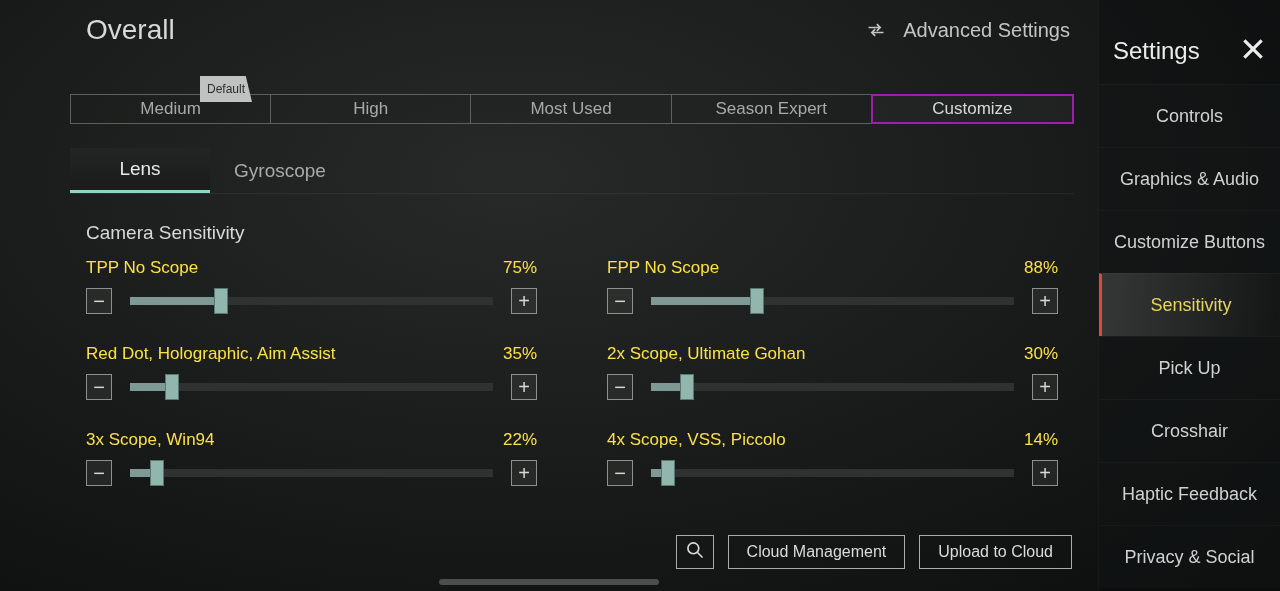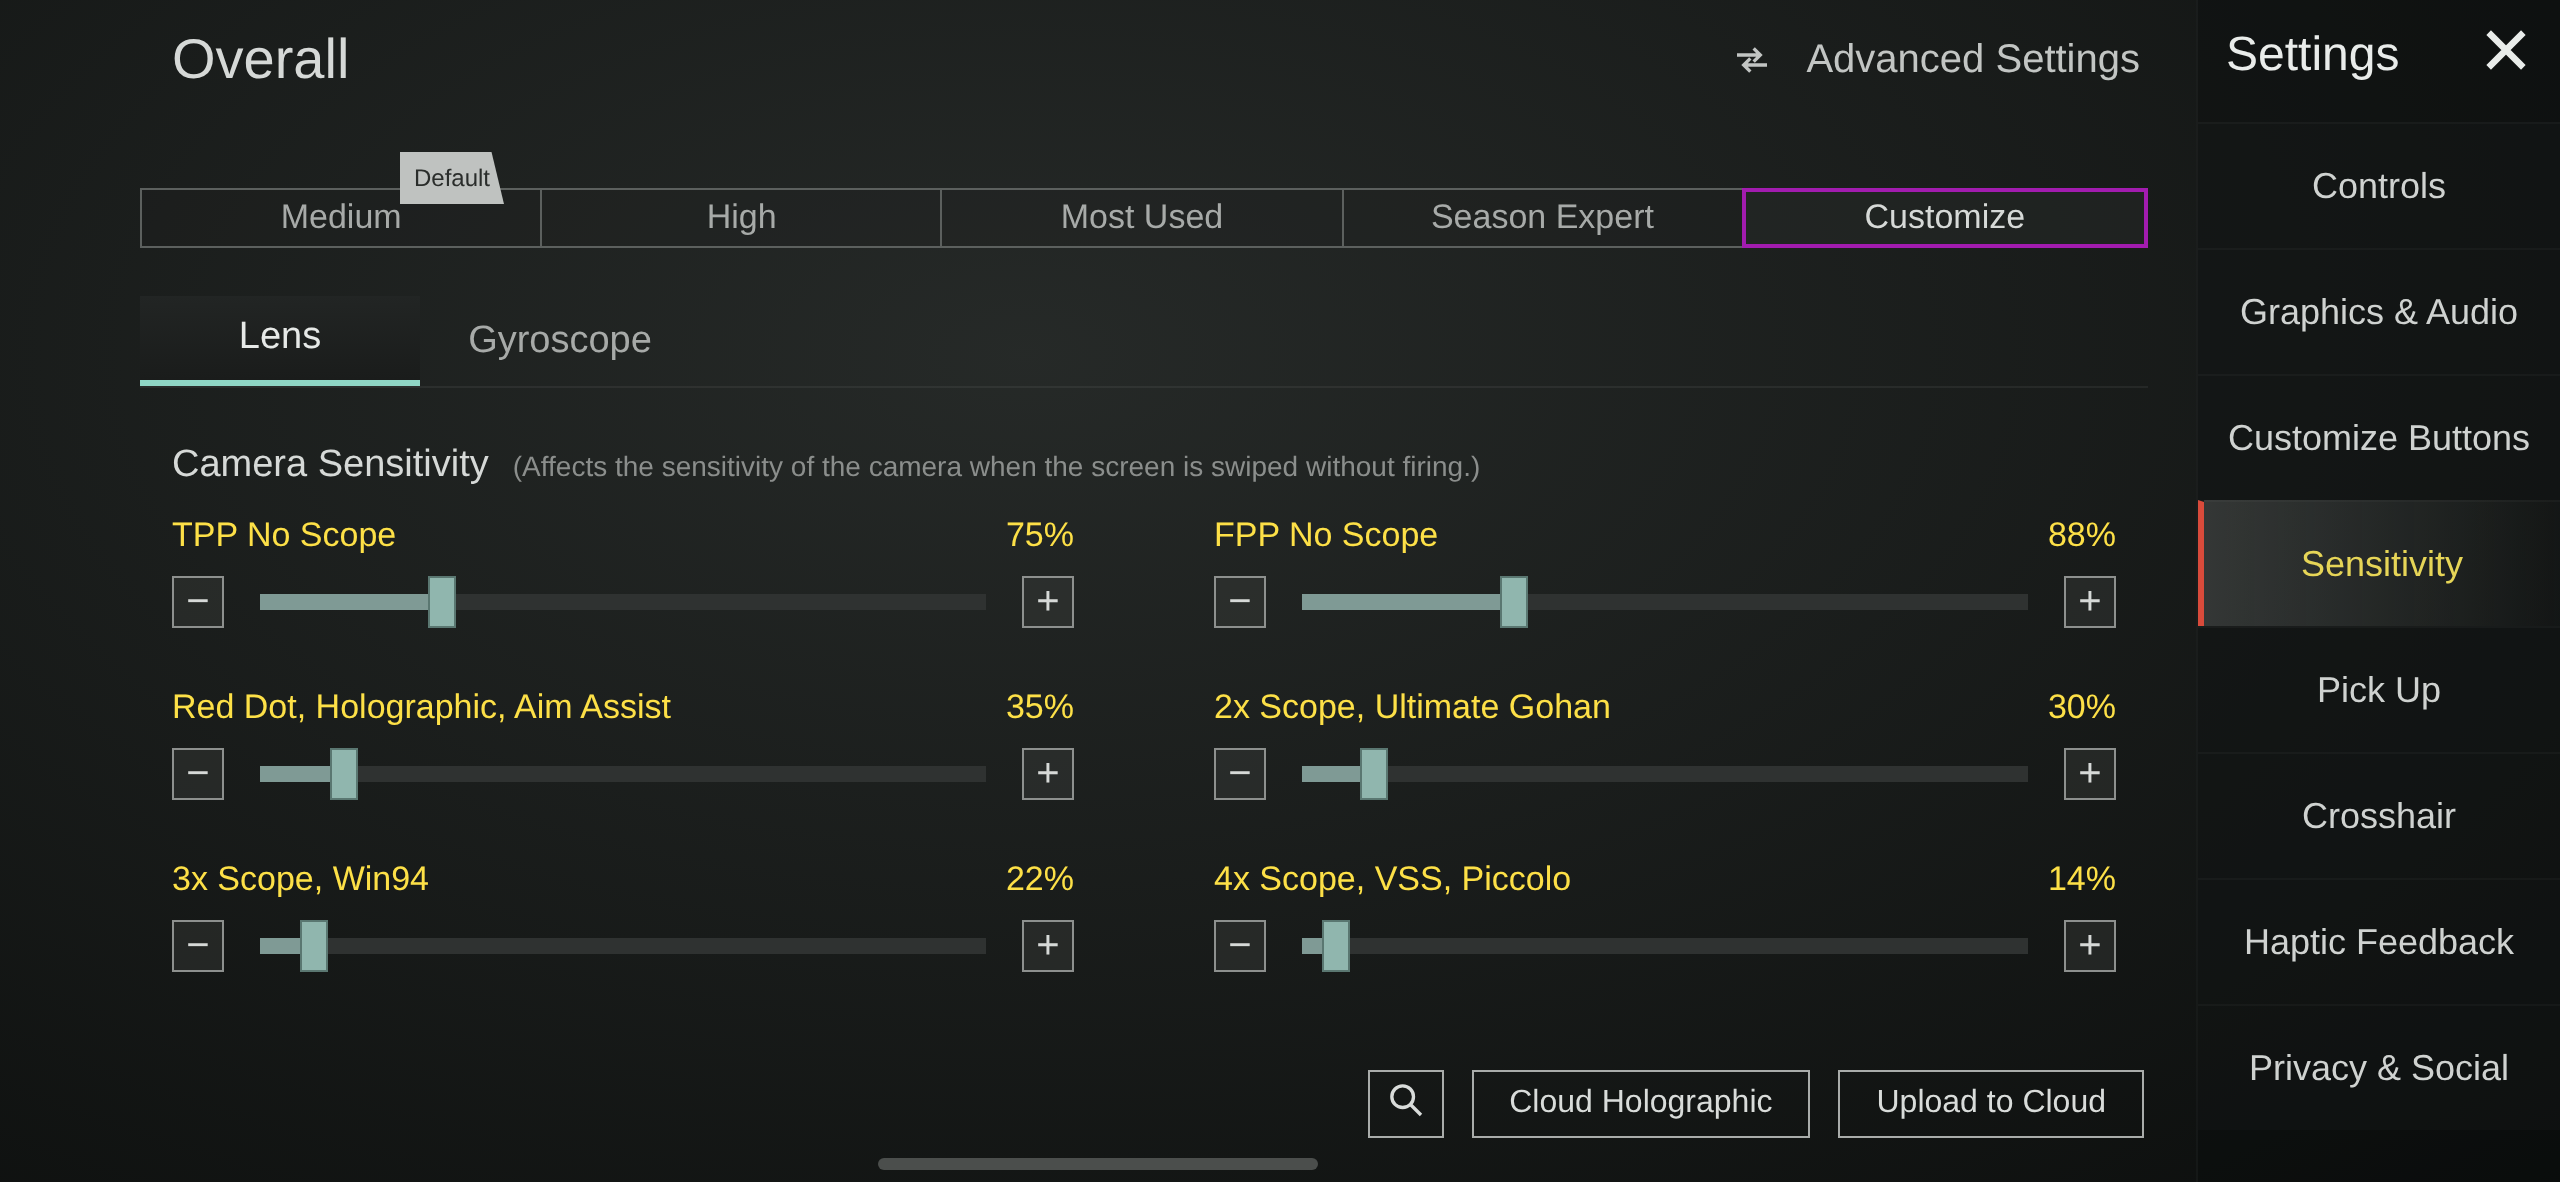--- a/index.html
+++ b/index.html
@@ -177,20 +177,21 @@
 .right-pane {
   position:absolute;
   right:0; top:0;
   width: 182px; height: 591px;
   background: rgba(10,12,11,0.35);
   border-left: 1px solid rgba(255,255,255,0.04);
 }
 .right-header {
   display:flex; align-items:center; justify-content:space-between;
   padding: 12px 14px 18px 14px;
+  margin-top: 24px;
 }
 .right-title { font-size: 24px; color: #e9ecea; }
 .close-icon { cursor:pointer; }
 .close-icon svg { width: 26px; height: 26px; }
 .menu-item {
   height: 63px;
   display:flex; align-items:center; justify-content:center;
   font-size: 18px;
   color: #cfd2d0;
   border-top: 1px solid rgba(255,255,255,0.03);
@@ -232,21 +233,20 @@
       </div>
 
     <div class="sub-tabs">
 
     <div class="sub-tab active">Lens</div>
         <div class="sub-tab">Gyroscope</div>
       </div>
 
     <div class="section-header">
       <div class="section-title">Camera Sensitivity</div>
-      <div class="section-note">(Affects the sensitivity of the camera when the screen is swiped without firing.)</div>
     </div>
 
     <div class="sliders">
 
     <div class="slider-block">
           <div class="row1">
             <span>TPP No Scope</span>
             <span>75%</span>
           </div>
           <div class="slider-row">
@@ -333,21 +333,21 @@
 
   <div class="bottom-actions">
     <div class="action-btn icon-btn">
       <span>
         <svg viewBox="0 0 24 24" fill="none" stroke="#d9dcda" stroke-width="2">
           <circle cx="10" cy="10" r="6.5"></circle>
             <path d="M15 15 L21 21"></path>
         </svg>
       </span>
     </div>
-    <div class="action-btn">Cloud Holographic</div>
+    <div class="action-btn">Cloud Management</div>
     <div class="action-btn">Upload to Cloud</div>
   </div>
 
   <div class="scroll-indicator"></div>
 </div>
 
 <div class="right-pane">
   <div class="right-header">
     <div class="right-title">Settings</div>
     <div class="close-icon">

